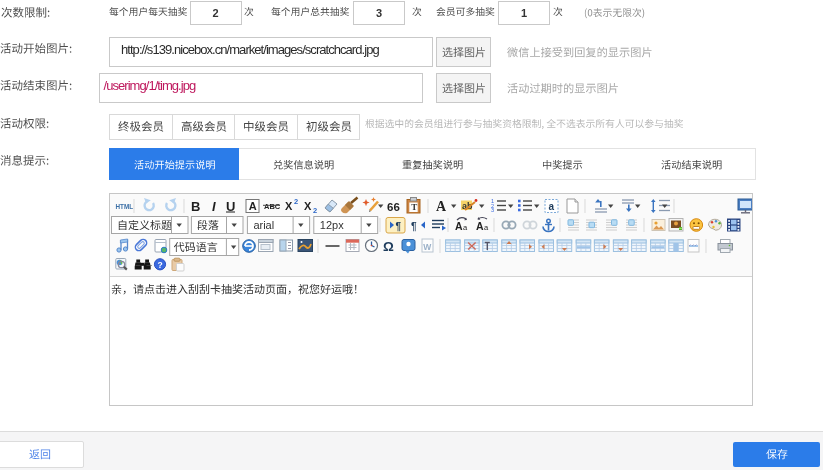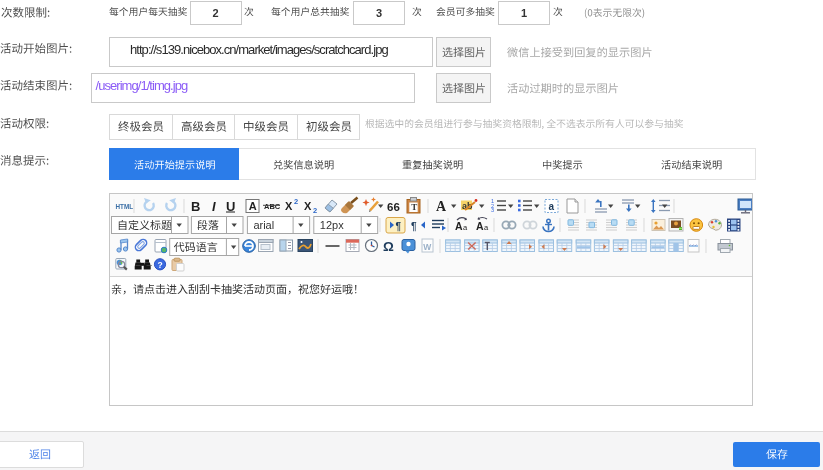--- a/index.html
+++ b/index.html
@@ -1,17 +1,17 @@
 <!DOCTYPE html>
 <html><head><meta charset="utf-8"><style>*{margin:0;padding:0;box-sizing:border-box}body{width:823px;height:470px;position:relative;background:#fff;overflow:hidden;font-family:"Liberation Sans",sans-serif}</style></head><body>
 <div style="position:absolute;left:189.5px;top:0.5px;width:52px;height:24px;border:1px solid #c9c9c9;background:#fff;font:bold 11px 'Liberation Sans';color:#333;text-align:center;line-height:23px">2</div>
 <div style="position:absolute;left:353px;top:0.5px;width:52px;height:24px;border:1px solid #c9c9c9;background:#fff;font:bold 11px 'Liberation Sans';color:#333;text-align:center;line-height:23px">3</div>
 <div style="position:absolute;left:498px;top:0.5px;width:52px;height:24px;border:1px solid #c9c9c9;background:#fff;font:bold 11px 'Liberation Sans';color:#333;text-align:center;line-height:23px">1</div>
-<div style="position:absolute;left:109px;top:37px;width:324px;height:30px;border:1px solid #c9c9c9;background:#fff;font:13px 'Liberation Sans';letter-spacing:-0.95px;color:#2a2a2a;line-height:23.5px;padding-left:20px;white-space:nowrap;overflow:hidden">http://s139.nicebox.cn/market/images/scratchcard.jpg</div>
-<div style="position:absolute;left:91px;top:73px;width:324px;height:30px;border:1px solid #c9c9c9;background:#fff;font:13px 'Liberation Sans';letter-spacing:-0.95px;color:#8b5cf6;line-height:23.5px;padding-left:3.5px">/userimg/1/timg.jpg</div>
+<div style="position:absolute;left:109px;top:37px;width:324px;height:30px;border:1px solid #c9c9c9;background:#fff;font:13px 'Liberation Sans';letter-spacing:-0.95px;color:#2a2a2a;line-height:23.5px;padding-left:11px;white-space:nowrap;overflow:hidden">http://s139.nicebox.cn/market/images/scratchcard.jpg</div>
+<div style="position:absolute;left:99px;top:73px;width:324px;height:30px;border:1px solid #c9c9c9;background:#fff;font:13px 'Liberation Sans';letter-spacing:-0.95px;color:#be185d;line-height:23.5px;padding-left:3.5px">/userimg/1/timg.jpg</div>
 <div style="position:absolute;left:435.5px;top:37px;width:55px;height:30px;border:1px solid #c9c9c9;background:#f4f4f4"></div>
 <div style="position:absolute;left:435.5px;top:73px;width:55px;height:30px;border:1px solid #c9c9c9;background:#f4f4f4"></div>
 <div style="position:absolute;left:109px;top:113.5px;width:251px;height:26px;border:1px solid #d9d9d9;background:#fff"></div>
 <div style="position:absolute;left:172px;top:114px;width:1px;height:25px;background:#d9d9d9"></div>
 <div style="position:absolute;left:234px;top:114px;width:1px;height:25px;background:#d9d9d9"></div>
 <div style="position:absolute;left:297px;top:114px;width:1px;height:25px;background:#d9d9d9"></div>
 <div style="position:absolute;left:109px;top:148px;width:647px;height:32px;border:1px solid #e2e2e2;background:#fff"></div>
 <div style="position:absolute;left:109px;top:148px;width:130px;height:32px;background:#2b7ce9"></div>
 <div style="position:absolute;left:109px;top:193px;width:644px;height:213px;border:1px solid #c6c6c6;background:#fff"></div>
 <div style="position:absolute;left:110px;top:194px;width:642px;height:83px;background:#fafafa;border-bottom:1px solid #d4d4d4"></div>

